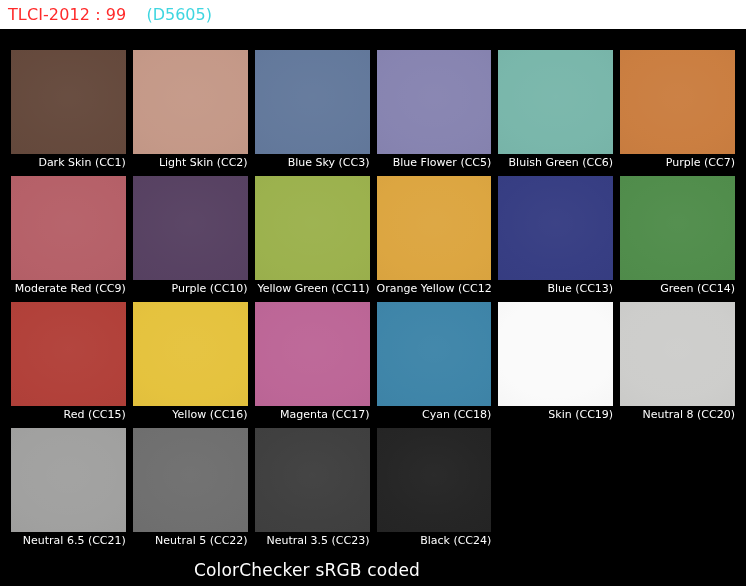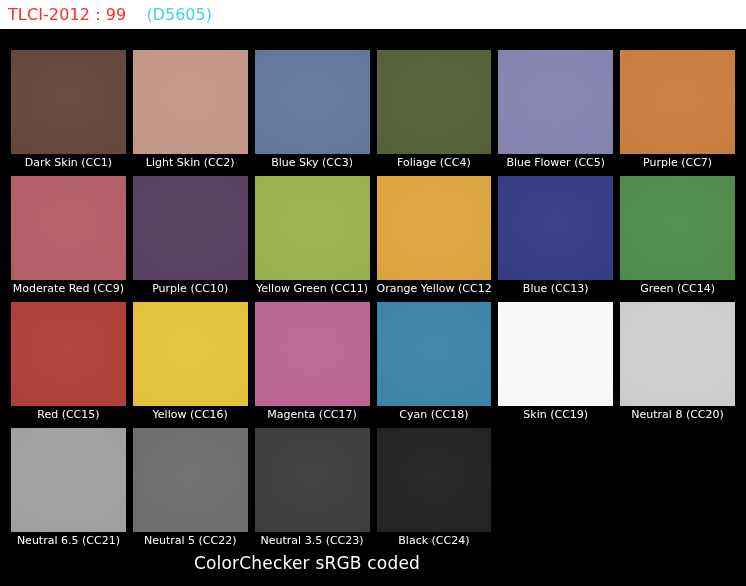--- a/index.html
+++ b/index.html
@@ -88,36 +88,37 @@
         rgba(255,255,255,0.035) 0%,
         rgba(255,255,255,0.012) 42%,
         rgba(0,0,0,0.045) 100%);
     pointer-events: none;
   }
 
   .patch-label {
     flex: 0 0 18px;
     height: 18px;
     line-height: 18px;
-    text-align: center;
+    text-align: right;
     font-size: 11px;
     color: #ffffff;
     background: #000000;
     white-space: nowrap;
     overflow: hidden;
   }
 
   
   .footer {
     position: absolute;
     left: 0;
     top: 553px;
     width: 614px;
     height: 33px;
     display: flex;
+    align-items: center;
     justify-content: center;
     background: #000000;
   }
   .footer-text {
     font-size: 17px;
     color: #ffffff;
     letter-spacing: 0.2px;
     white-space: nowrap;
   }
 </style>
@@ -138,26 +139,26 @@
       </div>
       <div class="cell">
         <div class="swatch" style="background: rgb(196, 152, 135);"></div>
         <div class="patch-label">Light Skin (CC2)</div>
       </div>
       <div class="cell">
         <div class="swatch" style="background: rgb(98, 120, 155);"></div>
         <div class="patch-label">Blue Sky (CC3)</div>
       </div>
       <div class="cell">
-        <div class="swatch" style="background: rgb(85, 96, 58);"></div>
-        <div class="patch-label">Foliage (CC4)</div>
-      </div>
-      <div class="cell">
         <div class="swatch" style="background: rgb(134, 131, 176);"></div>
         <div class="patch-label">Blue Flower (CC5)</div>
+      </div>
+      <div class="cell">
+        <div class="swatch" style="background: rgb(120, 182, 170);"></div>
+        <div class="patch-label">Bluish Green (CC6)</div>
       </div>
       <div class="cell">
         <div class="swatch" style="background: rgb(202, 125, 63);"></div>
         <div class="patch-label">Purple (CC7)</div>
       </div>
       <div class="cell">
         <div class="swatch" style="background: rgb(181, 95, 103);"></div>
         <div class="patch-label">Moderate Red (CC9)</div>
       </div>
       <div class="cell">

